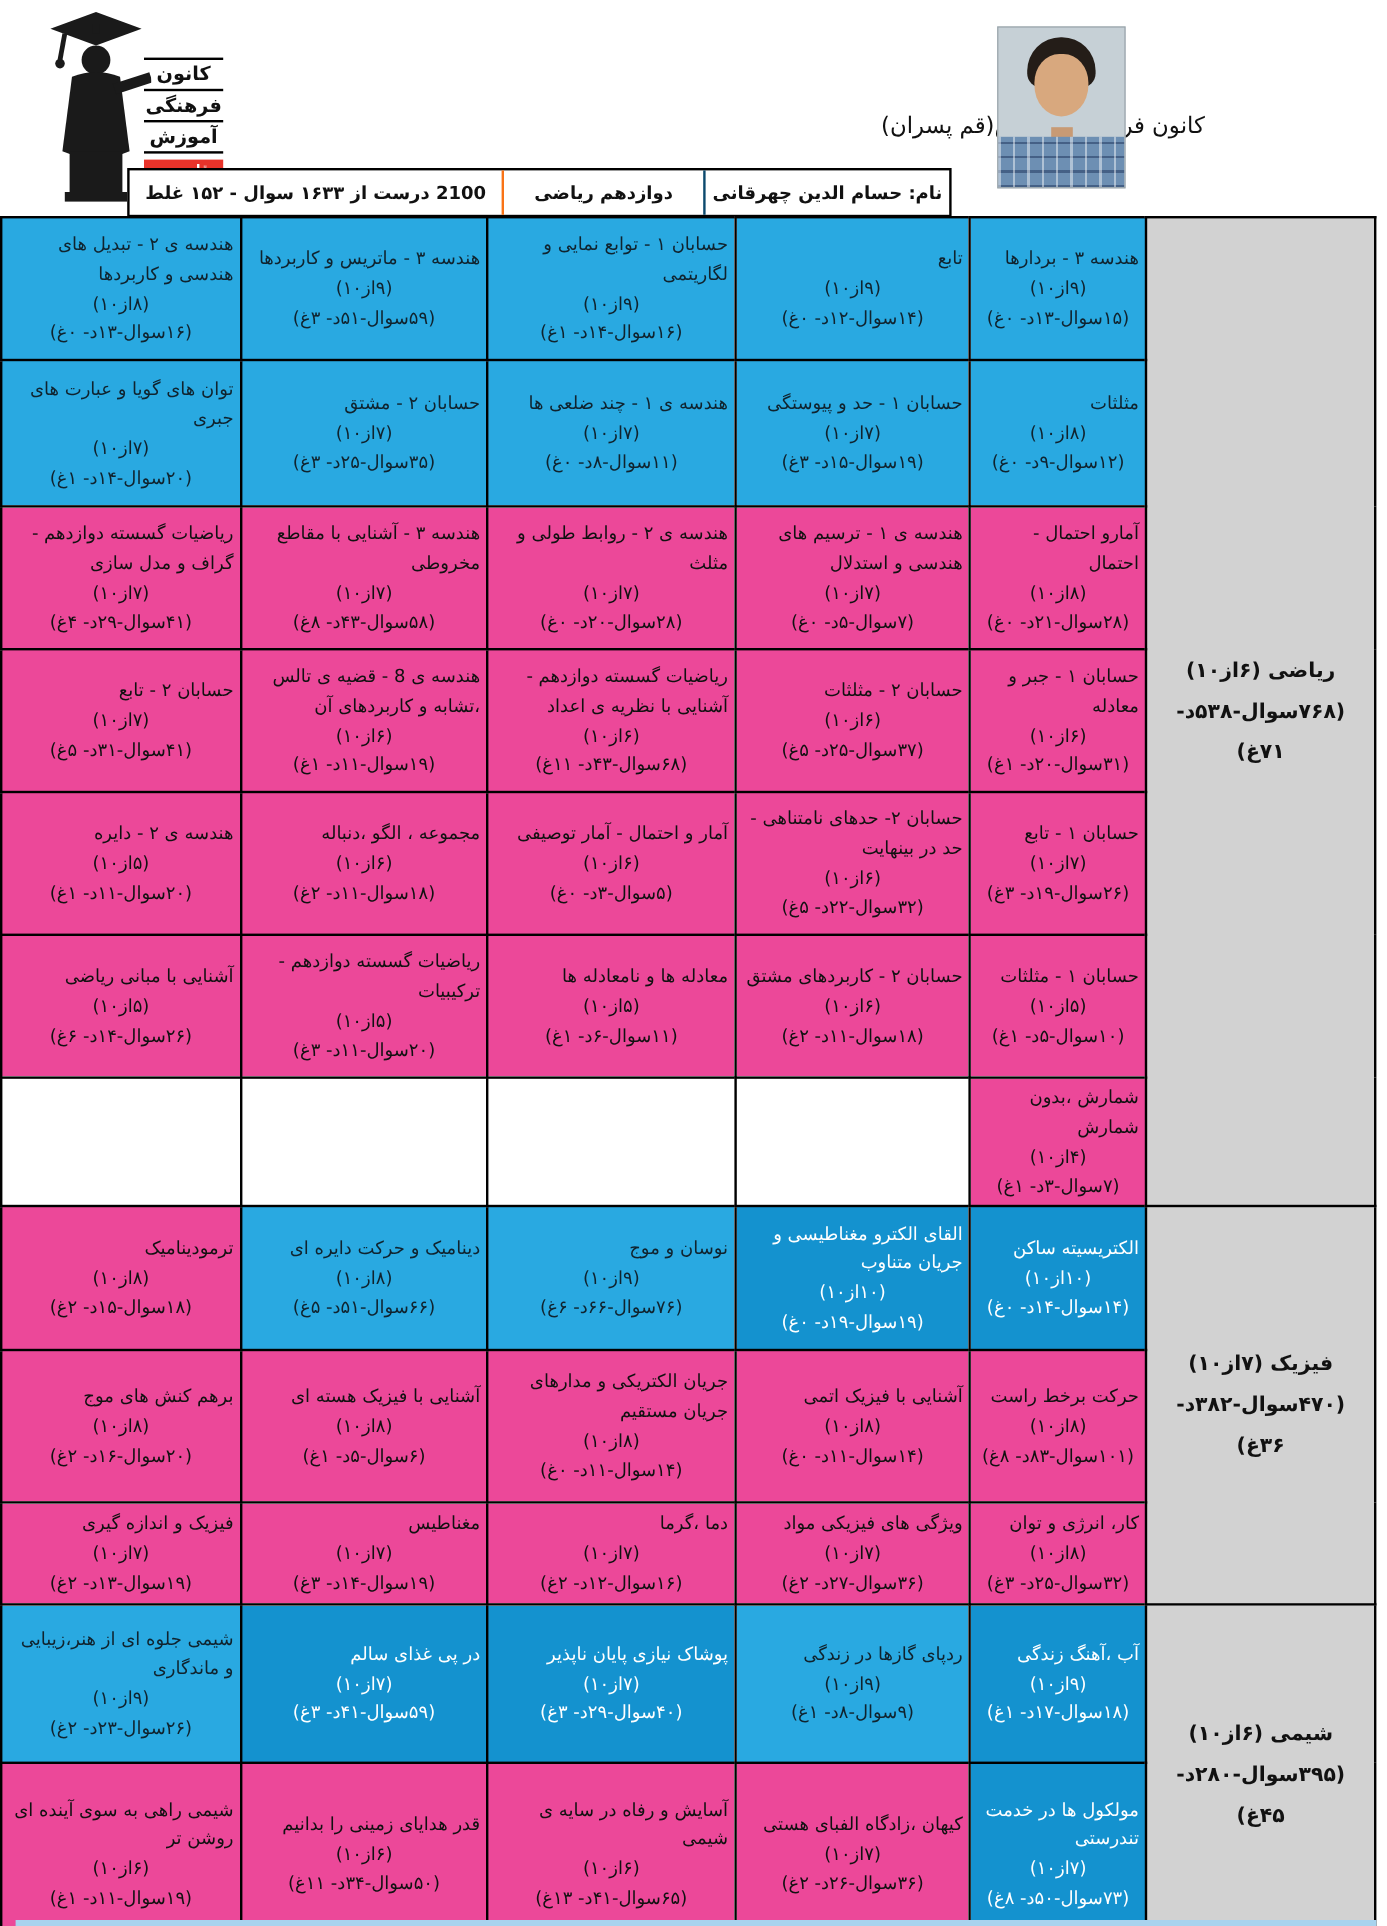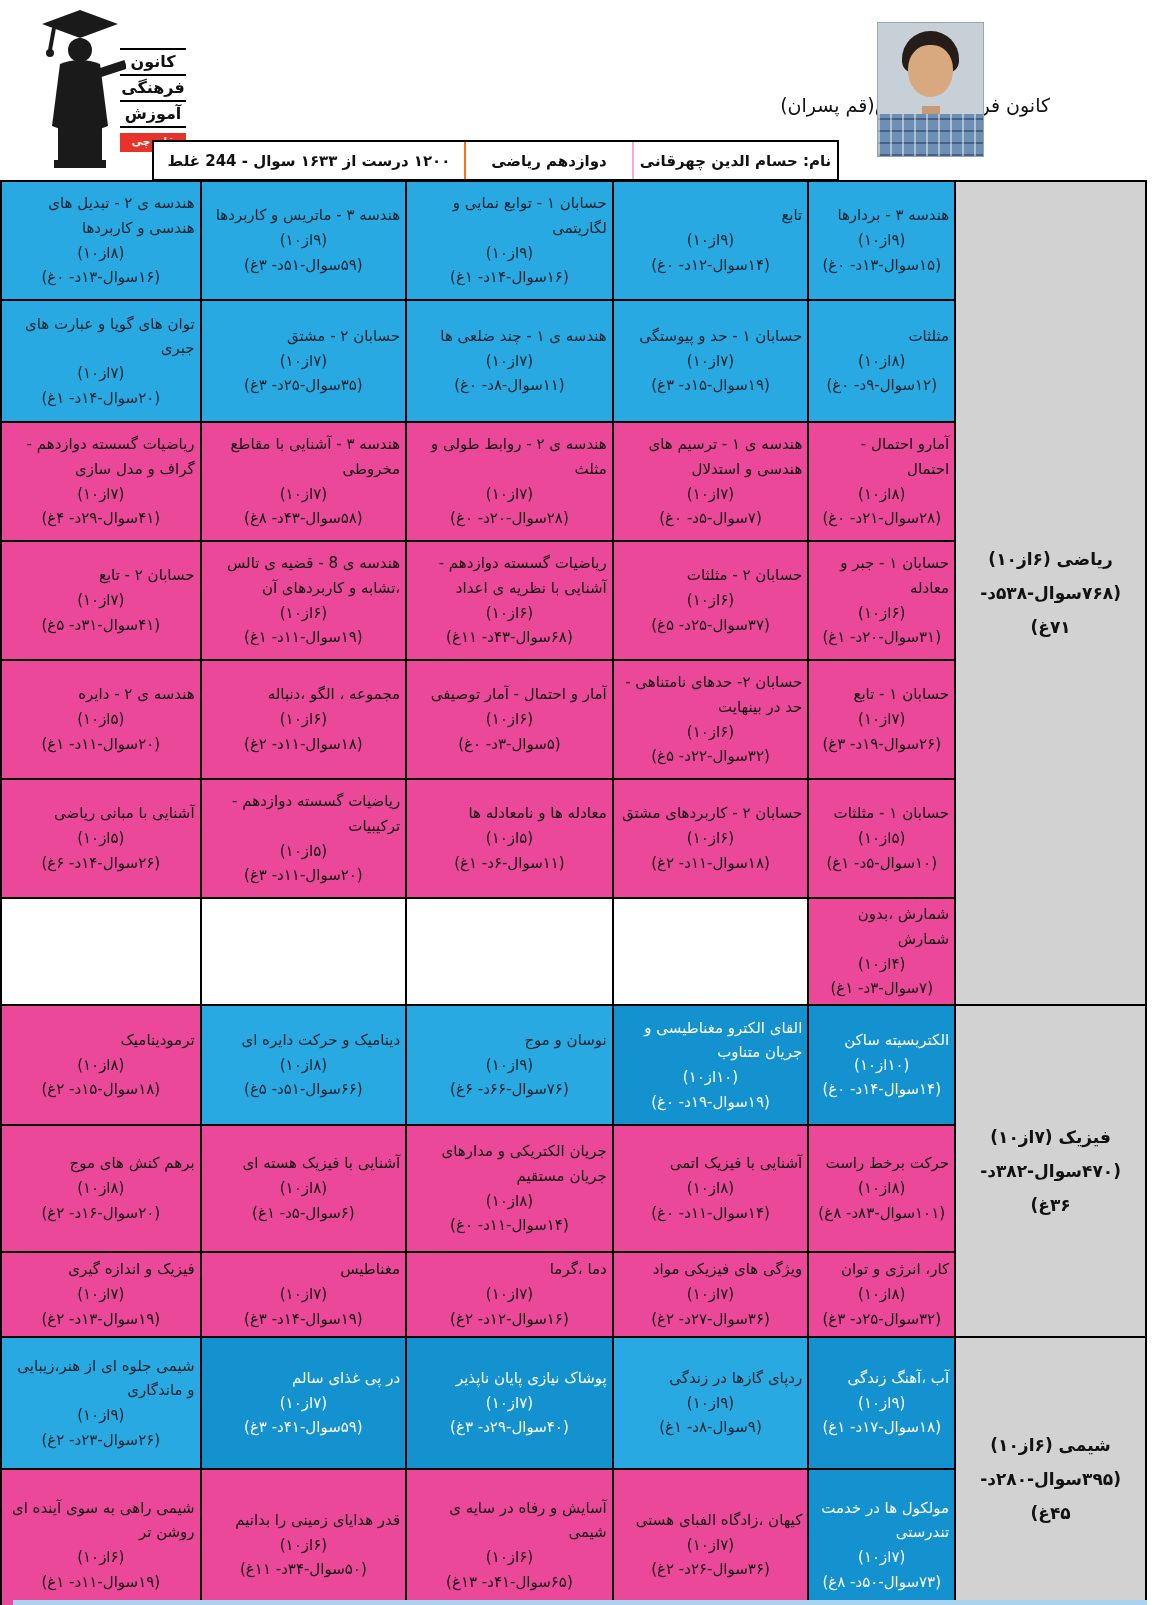--- a/index.html
+++ b/index.html
@@ -1,26 +1,26 @@
 <!DOCTYPE html>
 <html lang="fa" dir="rtl"><head>
 <meta charset="utf-8">
 <style>
   html,body{margin:0;padding:0;background:#fff;}
   .page{position:relative;width:1156px;height:1605px;background:#fff;overflow:hidden;
         direction:rtl;font-family:"DejaVu Sans",sans-serif;color:#111;}
   
-  .header{position:absolute;top:0;left:0;width:1004px;height:180px;padding-left:46px;}
+  .header{position:absolute;top:0;left:0;width:1004px;height:180px;}
   .page-title{position:absolute;top:26px;left:0;width:100%;text-align:center;
               font-size:26px;font-weight:bold;letter-spacing:0;}
   .page-subtitle{position:absolute;top:94px;left:0;width:100%;text-align:right;font-size:19px;}
   .info-bar{position:absolute;top:140px;right:211px;width:683px;height:37px;display:flex;
             direction:rtl;border:2px solid #000;background:#fff;font-weight:600;font-size:15px;}
   .info-cell{display:flex;align-items:center;justify-content:center;height:100%;}
-  .info-name{width:203px;border-left:2px solid #f9a8d4;}
+  .info-name{width:203px;border-left:2px solid #0c4a6e;}
   .info-grade{width:166px;border-left:2px solid #f97316;}
   .info-stats{flex:1;}
   
   .logo{position:absolute;top:8px;left:34px;width:152px;height:164px;}
   .logo-figure{position:absolute;top:0;left:0;width:92px;height:164px;}
   .logo-text{position:absolute;top:40px;right:0;width:66px;text-align:center;}
   .logo-word{font-size:16px;font-weight:bold;border-bottom:2px solid #000;padding:2px 0 3px;}
   .logo-word:first-child{border-top:2px solid #000;}
   .logo-badge{margin-top:5px;background:#e8332a;color:#fff;font-size:11px;font-weight:bold;
               padding:2px 4px 4px;display:block;}
@@ -90,21 +90,21 @@
     <div class="photo">
       <div class="hair"></div>
       <div class="face"></div>
       <div class="neck"></div>
       <div class="shirt"></div>
     </div>
 
     <div class="info-bar">
       <div class="info-cell info-name">نام: حسام الدین چهرقانی</div>
       <div class="info-cell info-grade">دوازدهم ریاضی</div>
-      <div class="info-cell info-stats">۱۲۰۰ درست از ۱۶۳۳ سوال - 244 غلط</div>
+      <div class="info-cell info-stats">2100 درست از ۱۶۳۳ سوال - ۱۵۲ غلط</div>
     </div>
   </div>
 
   <table class="report-table">
     <colgroup>
       <col style="width:167px">
         <col style="width:147px">
         <col style="width:196px">
       <col style="width:207px">
         <col style="width:206px">

